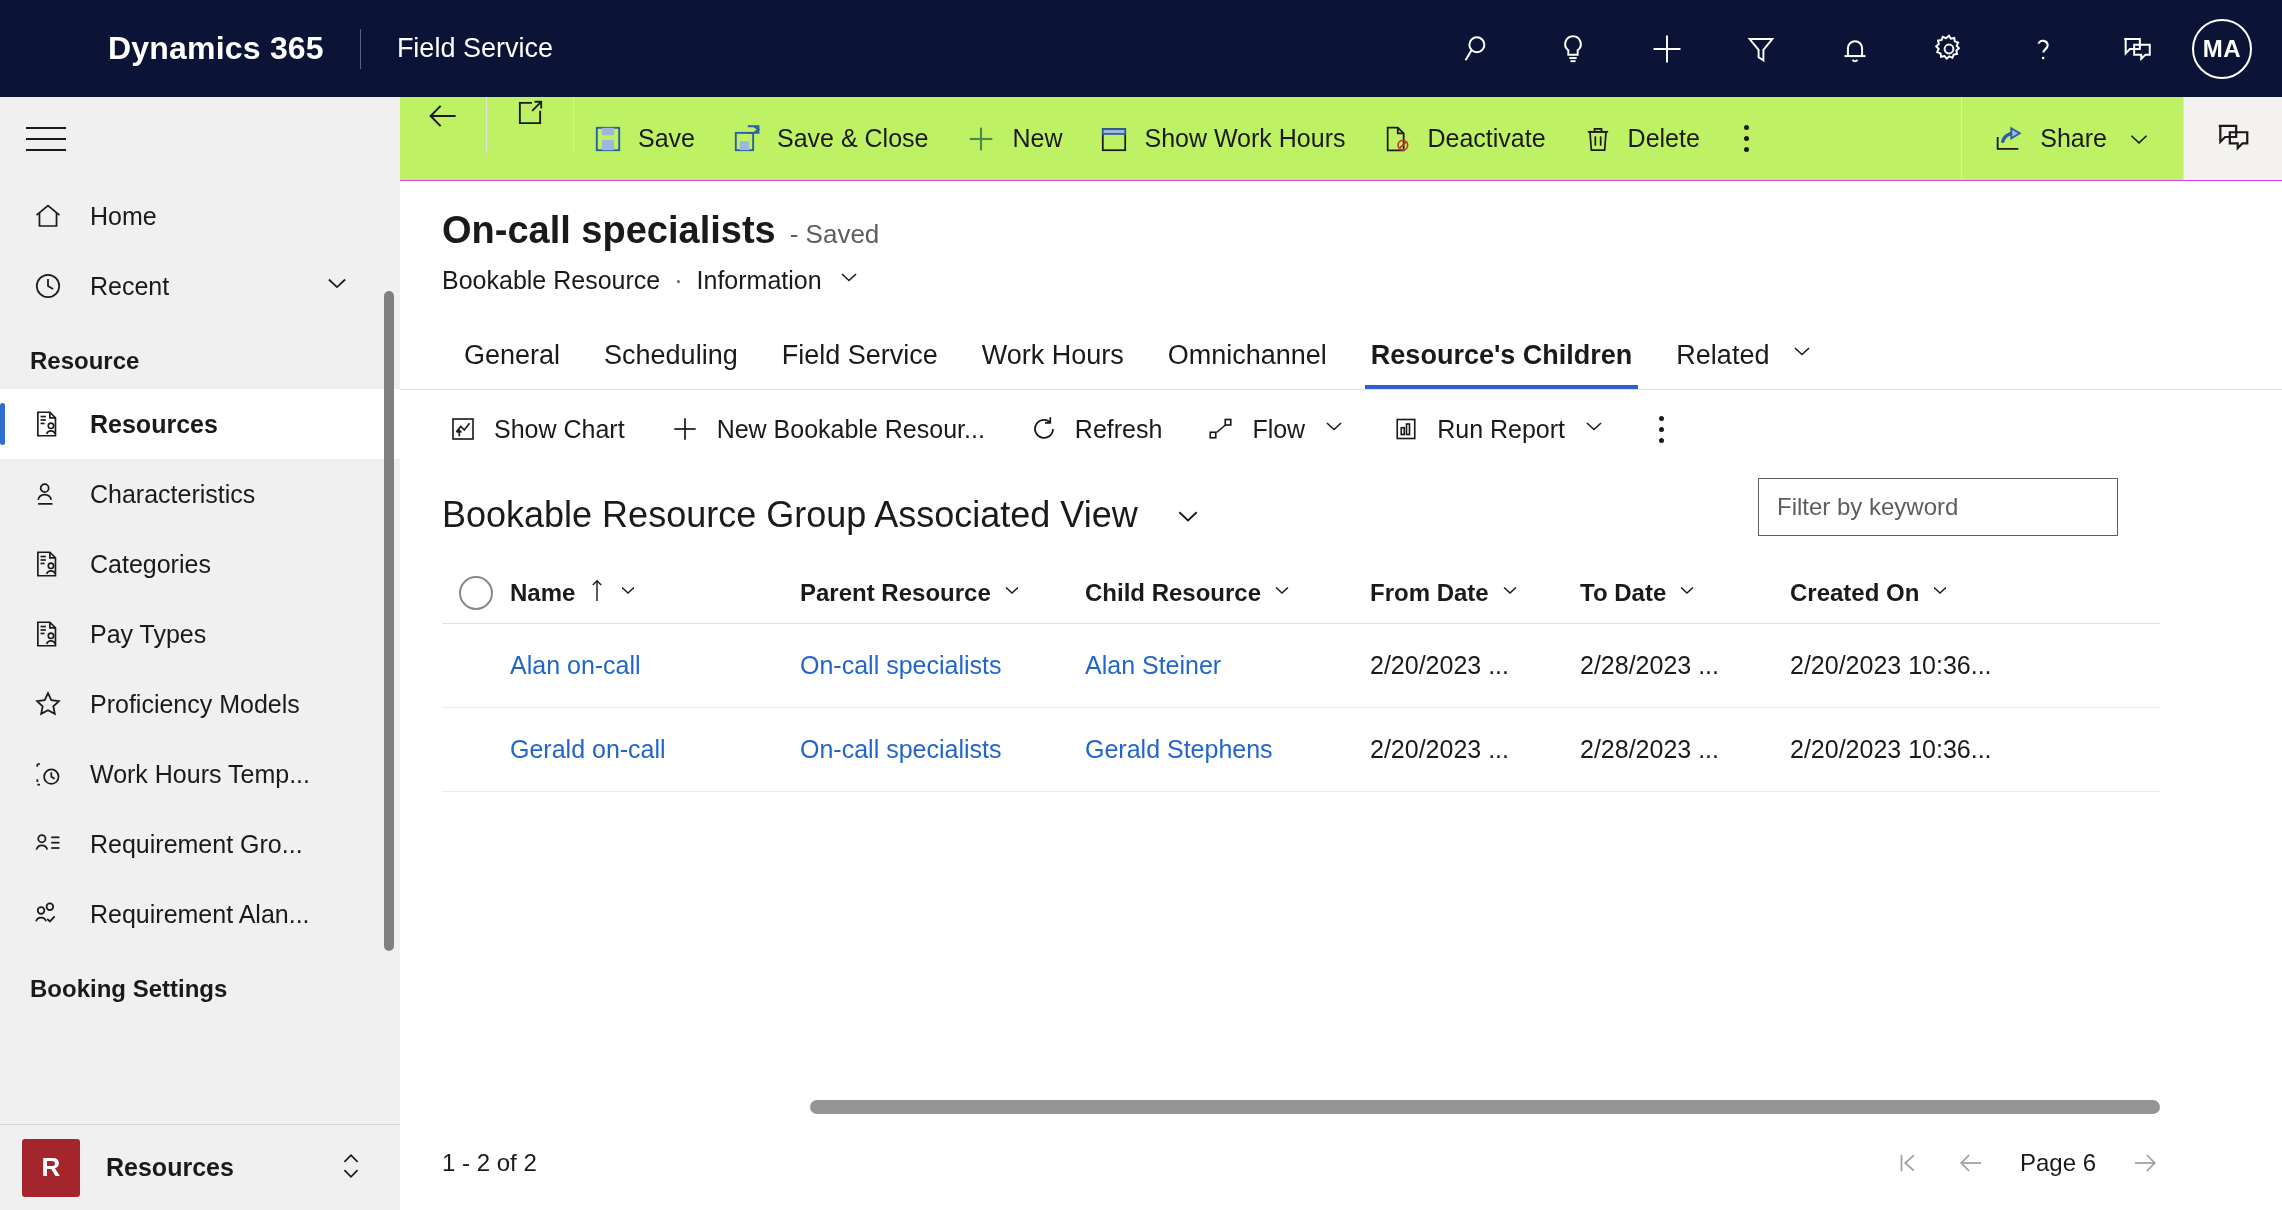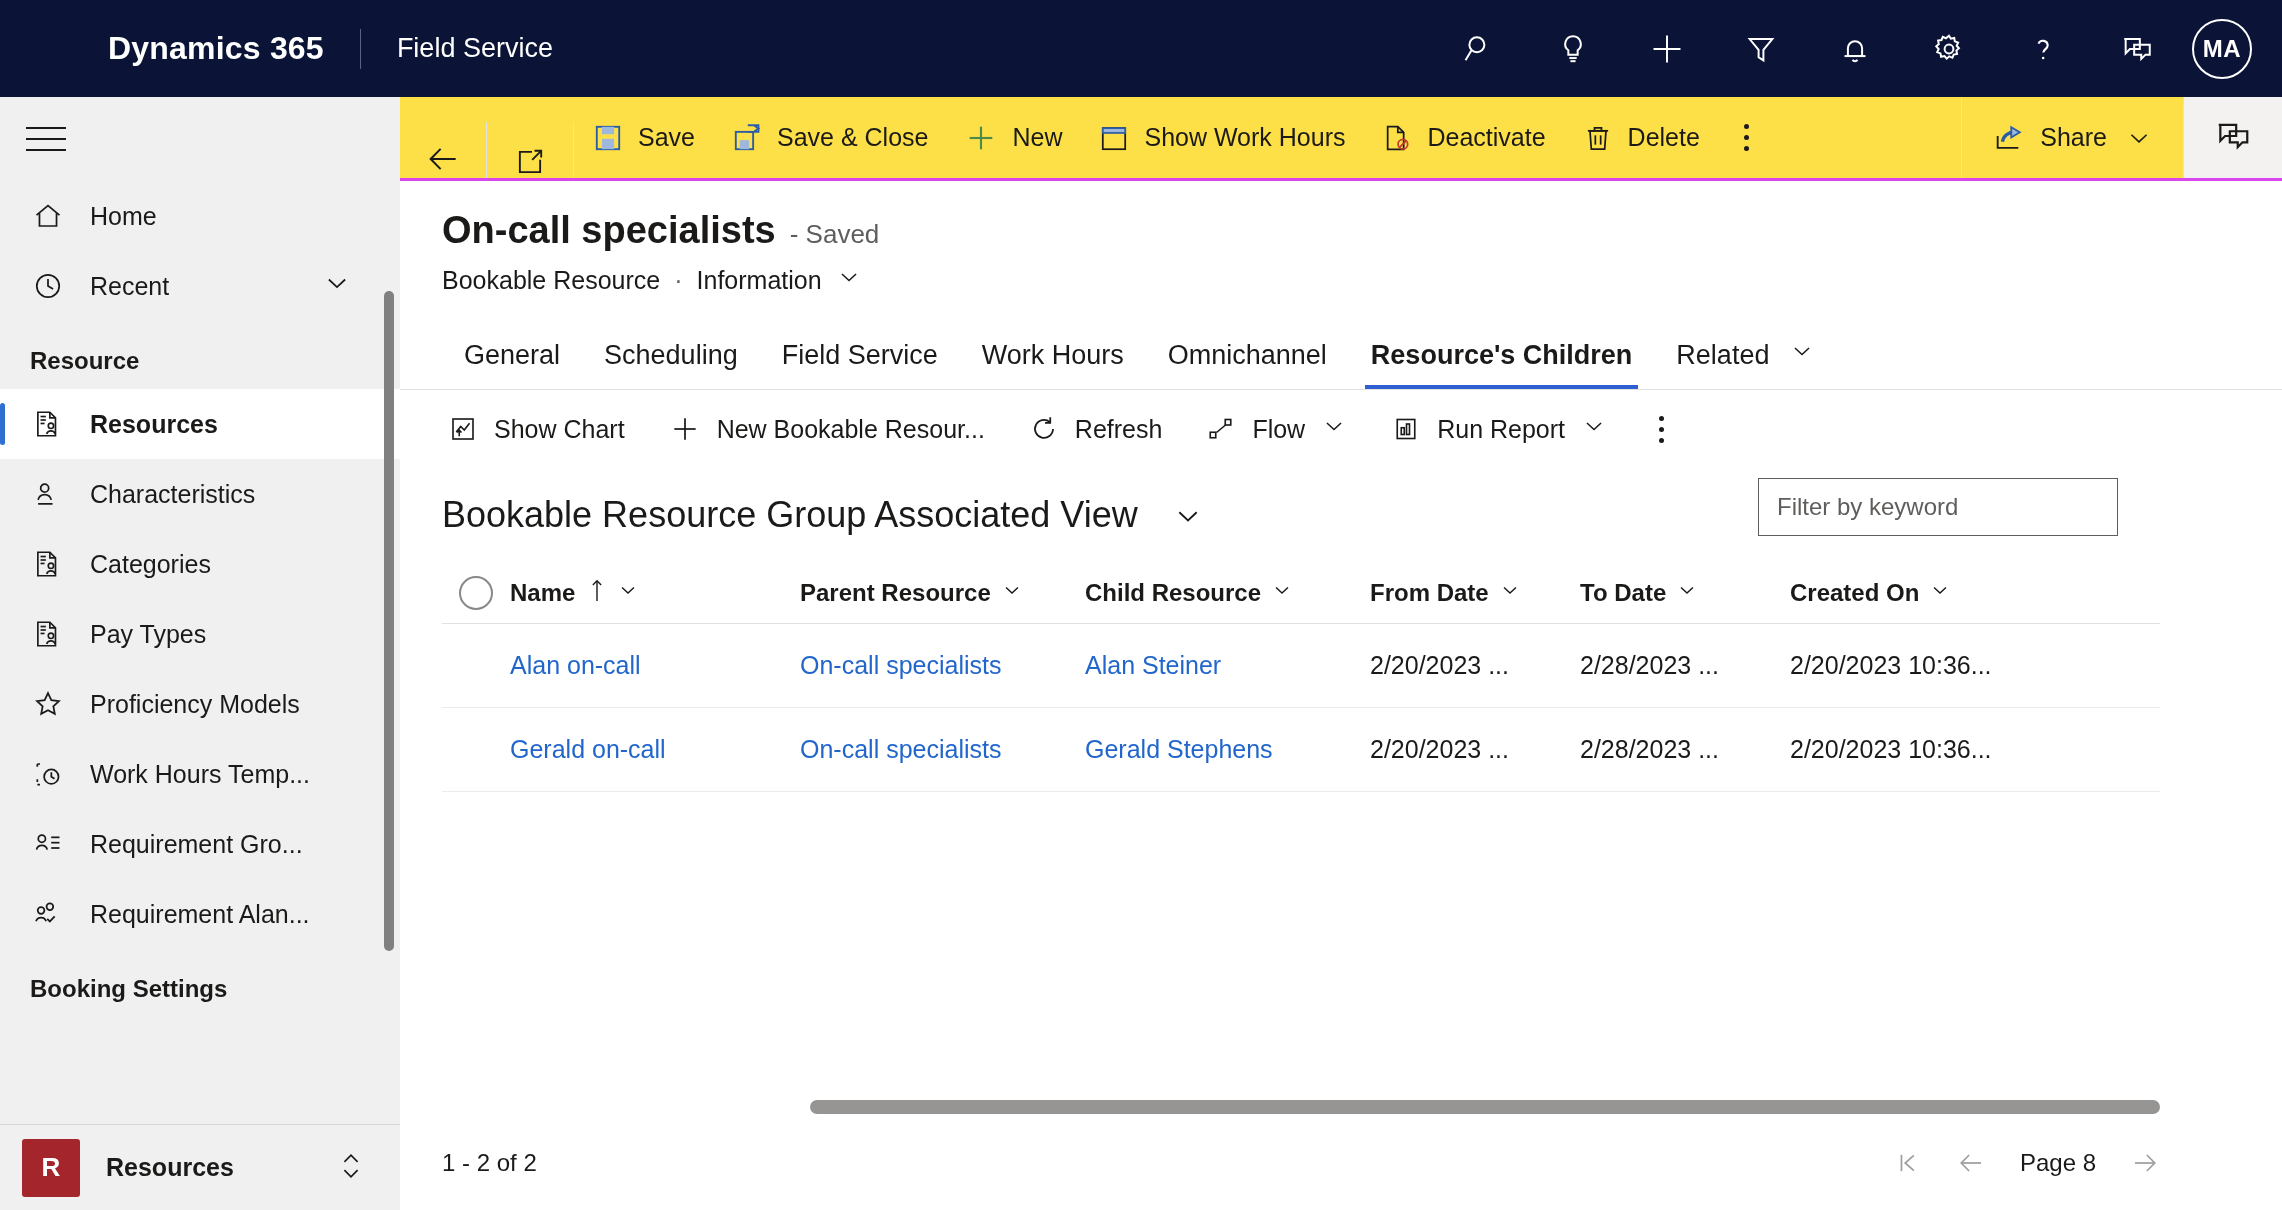--- a/index.html
+++ b/index.html
@@ -88,22 +88,22 @@
     display: flex; align-items: center; justify-content: center;
     font-size: 26px; font-weight: 600; border-radius: 3px;
   }
   .area-label { font-size: 25px; font-weight: 600; margin-left: 26px; color: #1b1a19; }
   .area-chev { margin-left: auto; margin-right: 12px; }
 
   
   .main { flex: 1; display: flex; flex-direction: column; background: #ffffff; min-width: 0; }
 
   .cmdbar {
-    height: 84px; display: flex; align-items: flex-end;
-    border-bottom: 3px solid #d946ef; background: #fde047;
+    height: 84px; display: flex; align-items: flex-start;
+    border-bottom: 1px solid #d946ef; background: #bef264;
     position: relative;
   }
   .cmd-back { width: 86px; display:flex; align-items:center; justify-content:center; }
   .cmd-sep { width: 1px; height: 56px; background: #e1e1e1; }
   .cmd-popout { width: 86px; display:flex; align-items:center; justify-content:center; }
   .cmd-btn {
     display: flex; align-items: center; height: 100%;
     padding: 0 18px; font-size: 25px; color: #1b1a19; white-space: nowrap;
   }
   .cmd-btn .ci { margin-right: 14px; display: flex; align-items: center; }
@@ -790,21 +790,21 @@
               <line x1="6.4" y1="5" x2="6.4" y2="19"></line>
                 <path d="M17 5.4 9.6 12 17 18.6"></path>
             </svg>
           </span>
           <span class="pg-icon muted">
             <svg width="30" height="30" viewBox="0 0 24 24" fill="none" stroke="#a19f9d" stroke-width="1.4">
               <line x1="20" y1="12" x2="4.5" y2="12"></line>
                 <path d="M10.5 5.6 4.2 12l6.3 6.4"></path>
             </svg>
           </span>
-          <span class="pg-label">Page 8</span>
+          <span class="pg-label">Page 6</span>
           <span class="pg-icon muted">
             <svg width="30" height="30" viewBox="0 0 24 24" fill="none" stroke="#a19f9d" stroke-width="1.4">
               <line x1="4" y1="12" x2="19.5" y2="12"></line>
                 <path d="M13.5 5.6 19.8 12l-6.3 6.4"></path>
             </svg>
           </span>
         </div>
       </div>
     </div>
 

